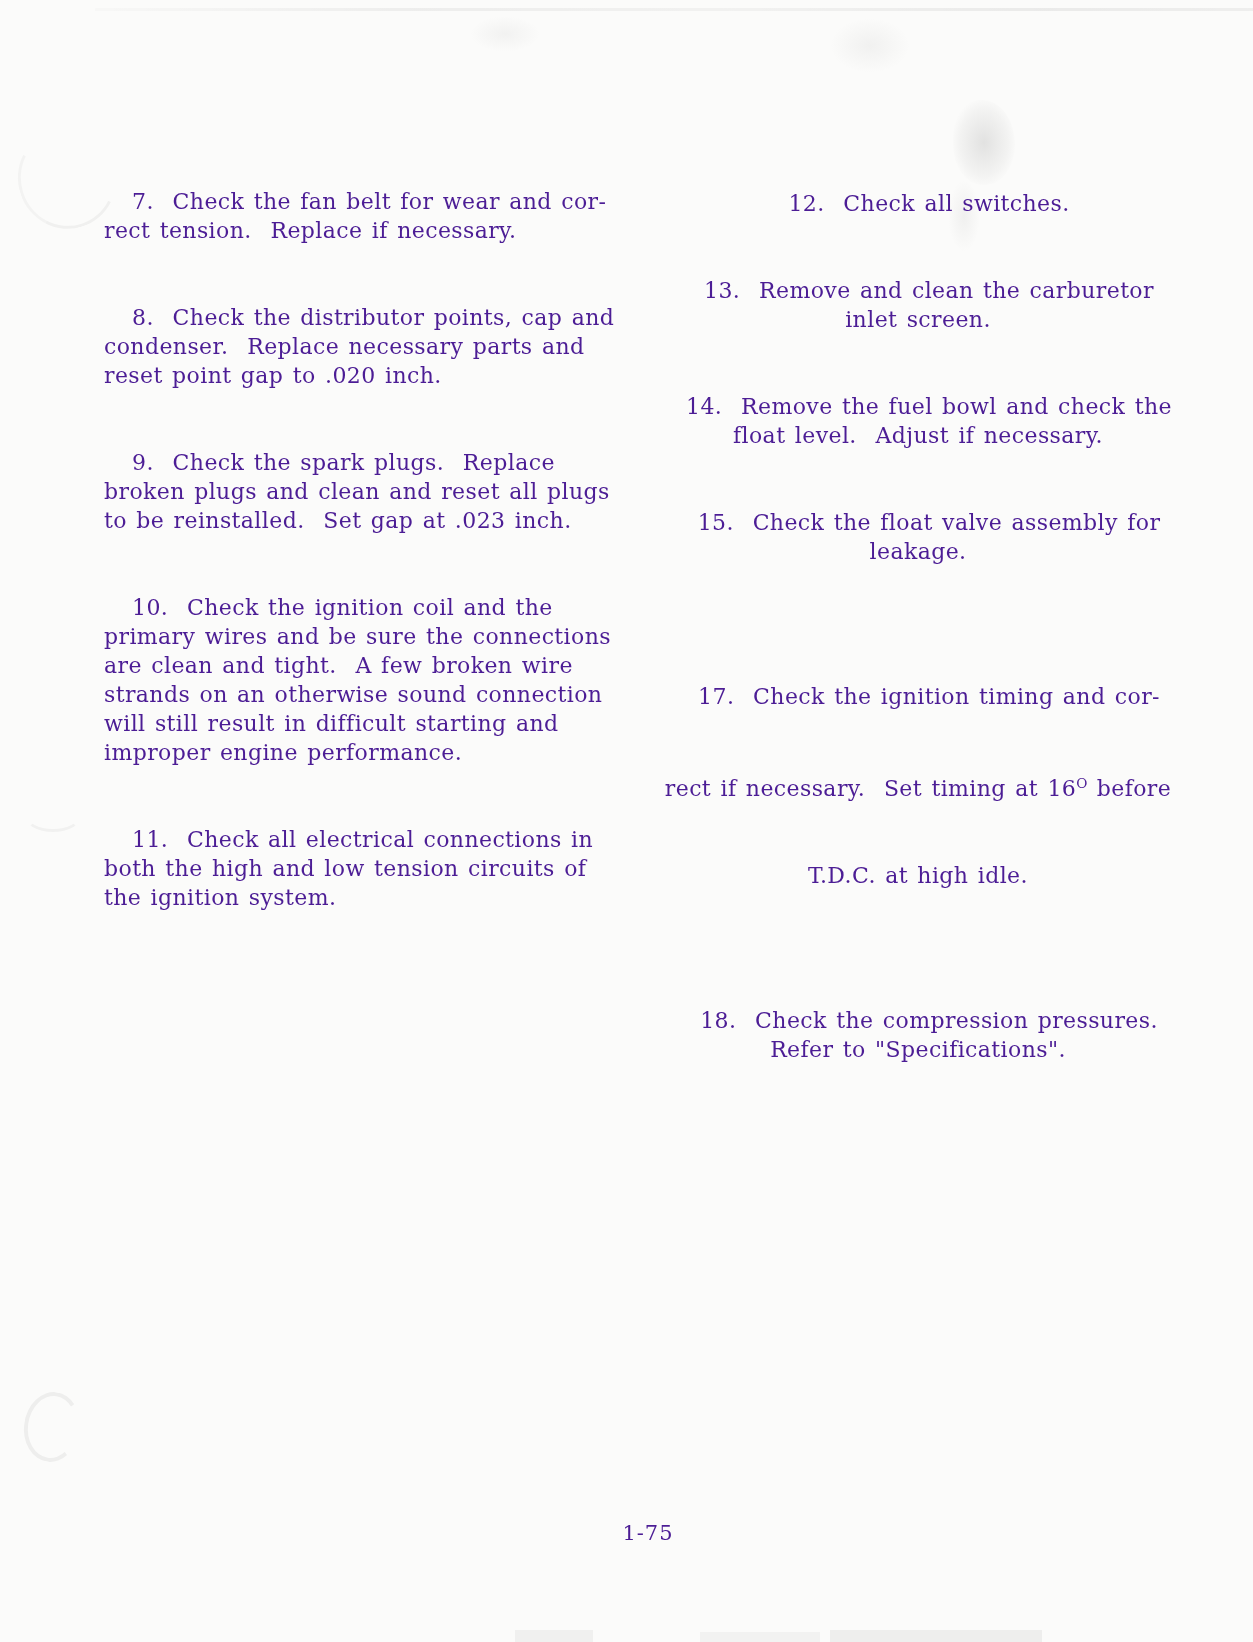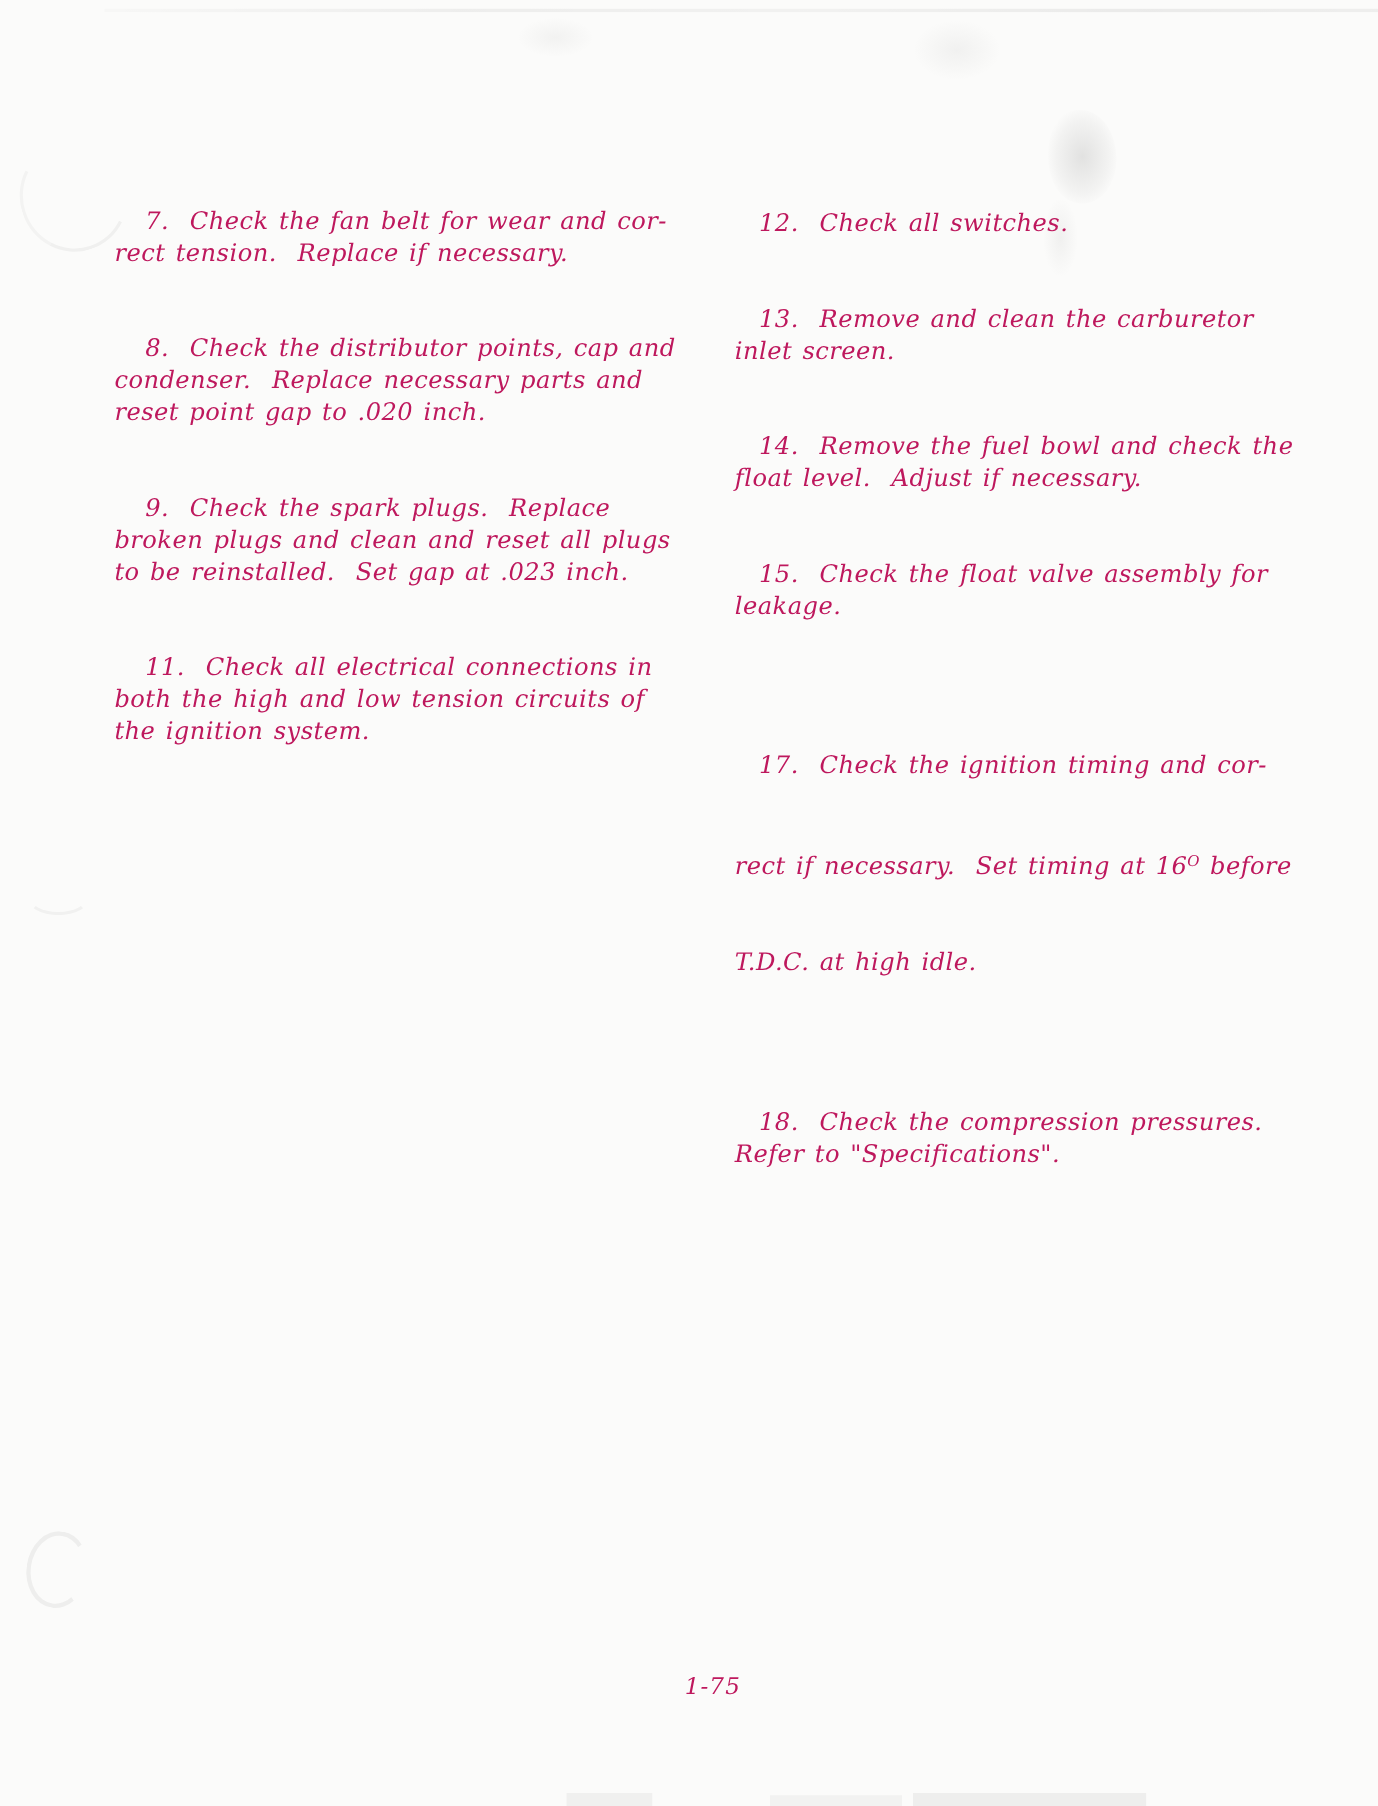--- a/index.html
+++ b/index.html
@@ -17,21 +17,21 @@
   }
   .col {
     position: absolute;
     font-size: 22px;
     line-height: 29px;
     letter-spacing: 0.4px;
     word-spacing: 2px;
     white-space: pre;
   }
   .col-left  { left: 104px; top: 129px; width: 540px; }
-  .col-right { left: 668px; top: 131px; width: 560px; }
+  .col-right { left: 638px; top: 131px; width: 560px; text-align: center; }
   .para {
     margin: 0 0 0 0;
     text-indent: 28px;
   }
   .para + .para { }
   .col-right .para { text-indent: 22px; }
   .para.noindent { text-indent: 0; }
   .pline { display: block; }
   .indent1 { padding-left: 22px; }
   .sup {
@@ -94,21 +94,21 @@
     border-radius: 50%;
     transform: rotate(8deg);
   }
   .bottom-bar-1 { left: 515px; top: 1630px; width: 78px;  height: 12px; background: rgba(0,0,0,0.045); }
   .bottom-bar-2 { left: 700px; top: 1632px; width: 120px; height: 10px; background: rgba(0,0,0,0.035); }
   .bottom-bar-3 { left: 830px; top: 1630px; width: 212px; height: 12px; background: rgba(0,0,0,0.05); }
 </style>
 </head>
 <body>
 
-<div class="page" style="background: rgb(251, 251, 250); color: #be185d; font-style: italic;">
+<div class="page" style="background: rgb(251, 251, 250); color: #4c1d95;">
 
   <div class="artifact top-edge-line"></div>
   <div class="artifact smudge-top-1"></div>
   <div class="artifact smudge-top-2"></div>
   <div class="artifact smudge-switches"></div>
   <div class="artifact smudge-switches-tail"></div>
   <div class="artifact ring-left-top"></div>
   <div class="artifact arc-left-mid"></div>
   <div class="artifact c-mark"></div>
   <div class="artifact bottom-bar-1"></div>
@@ -117,20 +117,26 @@
 
   <section class="col col-left">
     <p class="para">7.  Check the fan belt for wear and cor-
 rect tension.  Replace if necessary.</p>
     <p class="para">8.  Check the distributor points, cap and
 condenser.  Replace necessary parts and
 reset point gap to .020 inch.</p>
     <p class="para">9.  Check the spark plugs.  Replace
 broken plugs and clean and reset all plugs
 to be reinstalled.  Set gap at .023 inch.</p>
+    <p class="para">10.  Check the ignition coil and the
+primary wires and be sure the connections
+are clean and tight.  A few broken wire
+strands on an otherwise sound connection
+will still result in difficult starting and
+improper engine performance.</p>
     <p class="para">11.  Check all electrical connections in
 both the high and low tension circuits of
 the ignition system.</p>
   </section>
 
   <section class="col col-right">
     <p class="para">12.  Check all switches.</p>
     <p class="para">13.  Remove and clean the carburetor
 inlet screen.</p>
     <p class="para">14.  Remove the fuel bowl and check the

